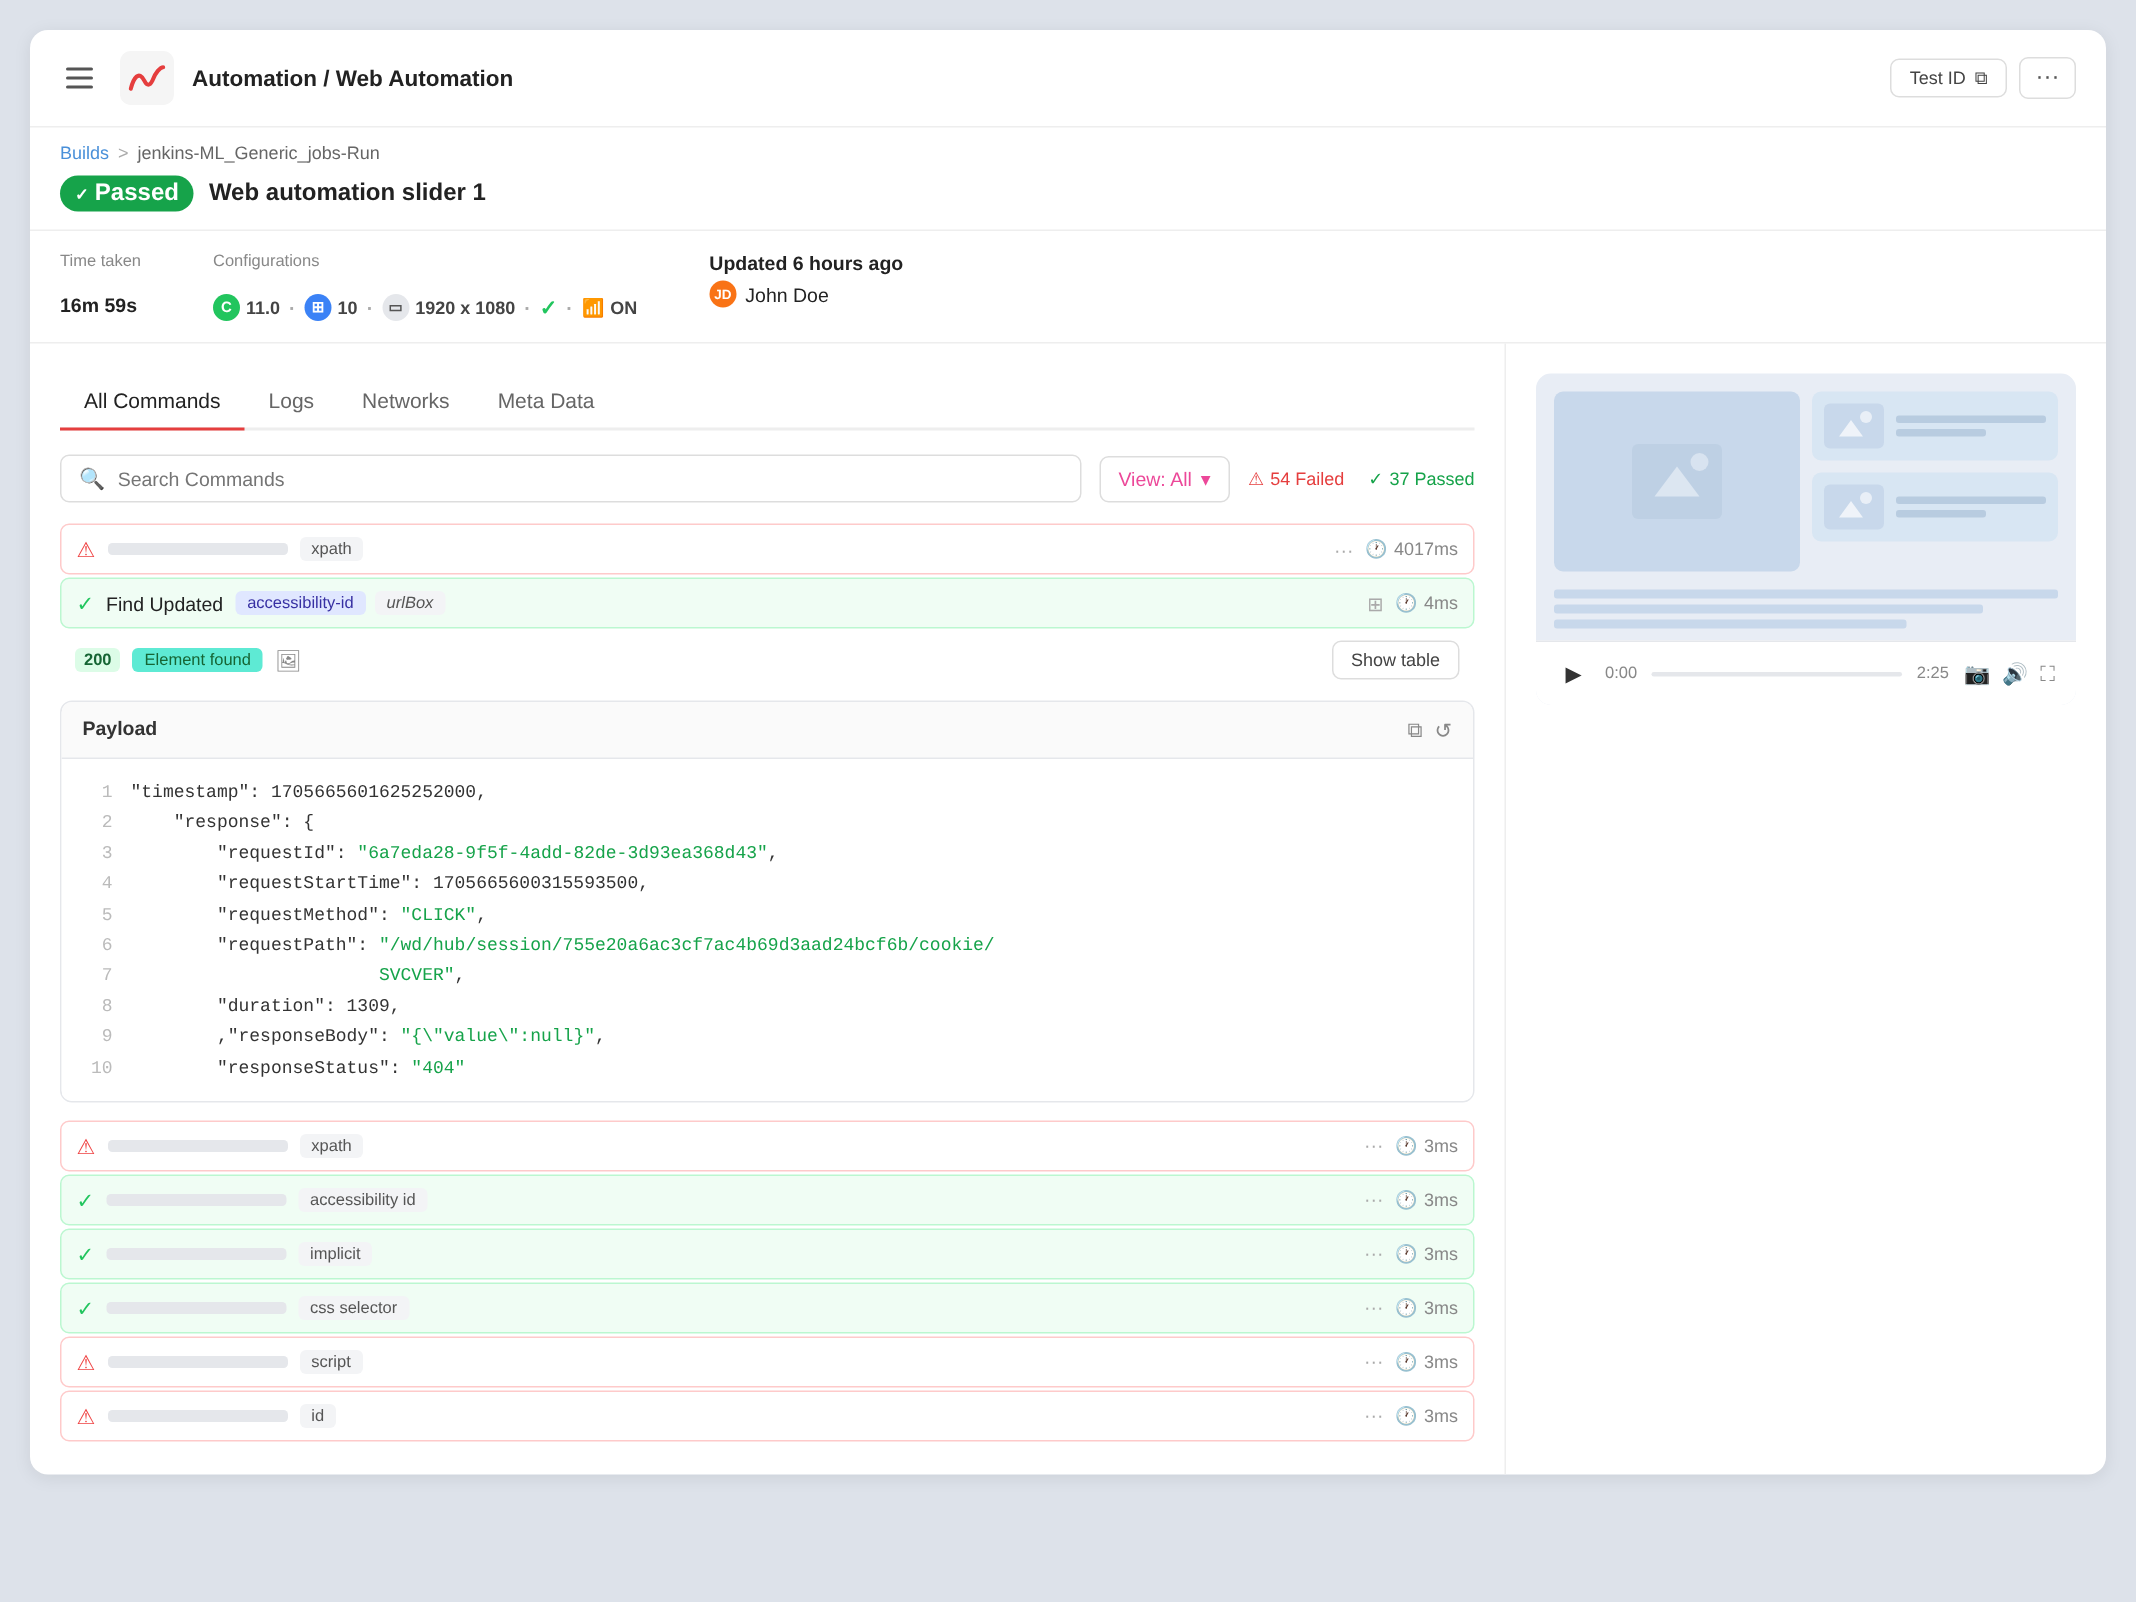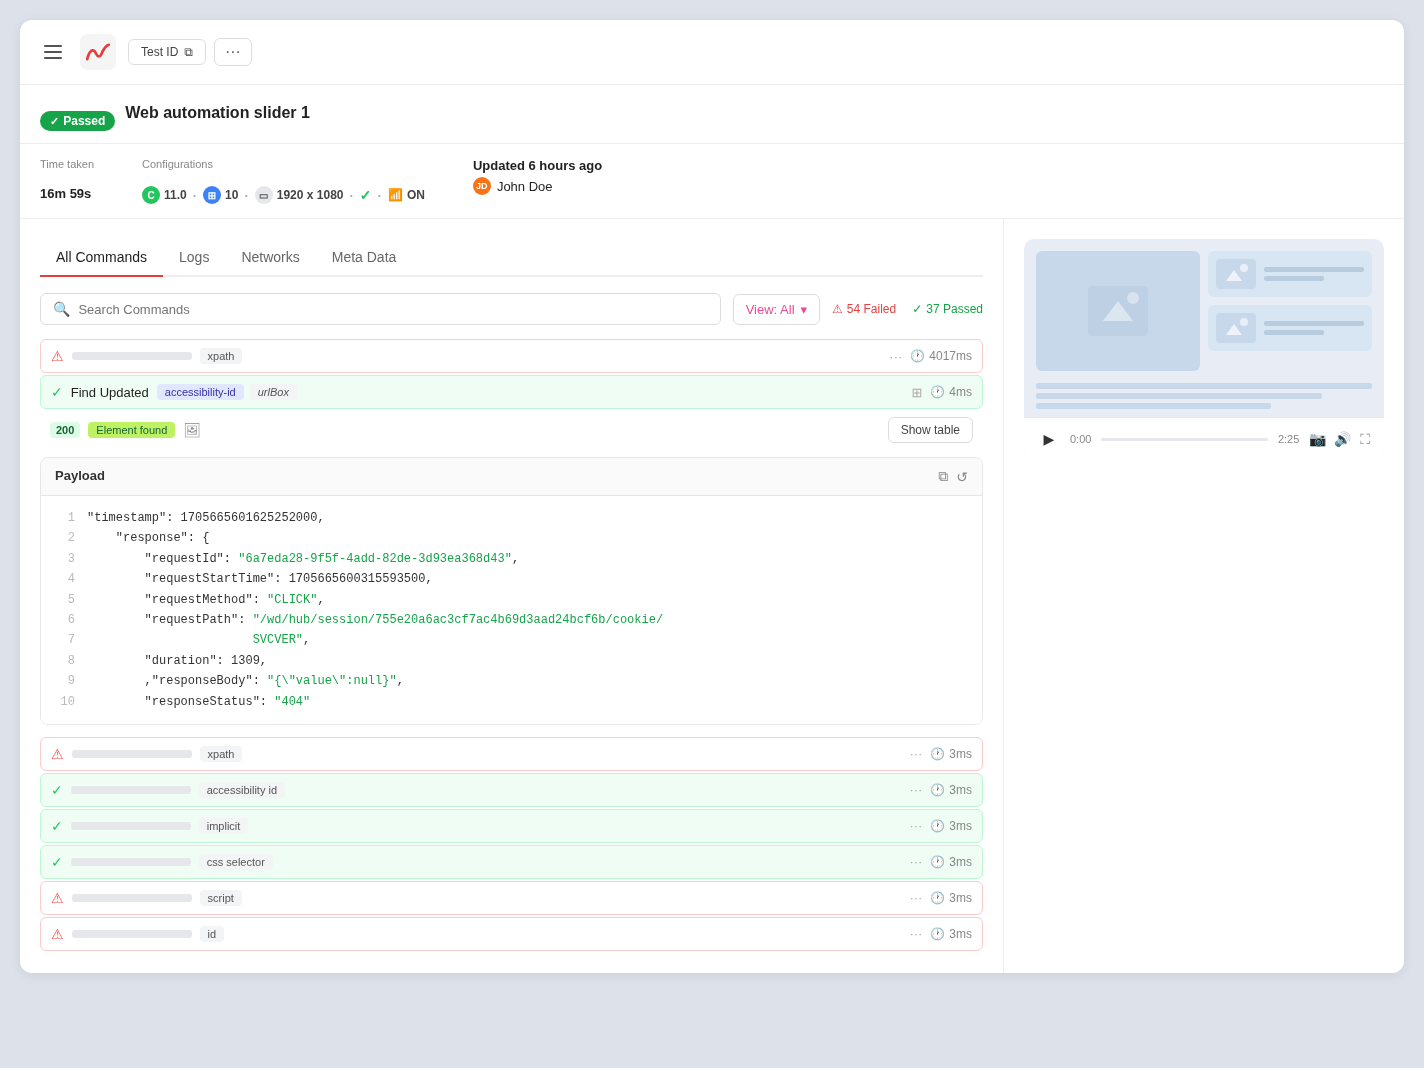--- a/index.html
+++ b/index.html
@@ -70,22 +70,22 @@
       margin-bottom: 8px;
     }
     .breadcrumb a { color: #4a90d9; text-decoration: none; }
     .breadcrumb-sep { color: #aaa; }
     .page-title-row {
       display: flex; align-items: center; gap: 10px;
     }
     .passed-badge {
       background: #16a34a; color: #fff;
       border-radius: 14px; padding: 3px 10px;
-      font-size: 12px; font-weight: 600;
-      display: flex; align-items: center; gap: 4px; margin-top: 16px;
+      font-size: 16px; font-weight: 600;
+      display: flex; align-items: center; gap: 4px;
     }
     .passed-badge::before {
       content: '✓'; font-size: 11px;
     }
     .page-title {
       font-size: 16px; font-weight: 600; color: #222;
     }
     
     .meta-row {
       display: flex; align-items: flex-start; gap: 48px;
@@ -211,21 +211,21 @@
     }
     .result-row {
       display: flex; align-items: center; gap: 8px;
       padding: 6px 10px; margin-bottom: 2px;
     }
     .status-200 {
       background: #dcfce7; color: #166534; border-radius: 4px;
       padding: 2px 6px; font-size: 11px; font-weight: 700;
     }
     .elem-found-tag {
-      background: #bef264; color: #166534; border-radius: 4px;
+      background: #5eead4; color: #166534; border-radius: 4px;
       padding: 2px 8px; font-size: 11px;
     }
     .show-table-btn {
       margin-left: auto;
       border: 1px solid #ddd; border-radius: 6px;
       padding: 5px 12px; font-size: 12px; cursor: pointer; background: #fff;
       color: #444;
     }
     
     .payload-card {
@@ -315,32 +315,38 @@
         <span></span>
         <span></span>
     </div>
 
     <div class="logo-icon">
       <svg viewBox="0 0 40 40" fill="none" xmlns="http://www.w3.org/2000/svg">
         <rect width="40" height="40" rx="8" fill="#f5f5f5"></rect>
         <path d="M8 28 C10 20, 14 14, 18 22 C20 26, 22 26, 24 22 C26 16, 30 12, 32 12" stroke="#e53e3e" stroke-width="3" stroke-linecap="round" fill="none"></path>
       </svg>
     </div>
+    <span class="header-title">Automation / Web Automation</span>
     <div class="header-actions">
       <button class="test-id-btn">
         <span>Test ID</span>
         <span>⧉</span>
       </button>
       <button class="more-btn">
         <span>···</span>
       </button>
     </div>
   </div>
 
   <div class="breadcrumb-area">
+    <div class="breadcrumb">
+      <a>Builds</a>
+      <span class="breadcrumb-sep">&gt;</span>
+      <span>jenkins-ML_Generic_jobs-Run</span>
+    </div>
     <div class="page-title-row">
       <span class="passed-badge">
         <span>Passed</span>
       </span>
       <span class="page-title">Web automation slider 1</span>
     </div>
   </div>
 
   <div class="meta-row">
     <div class="meta-item">

